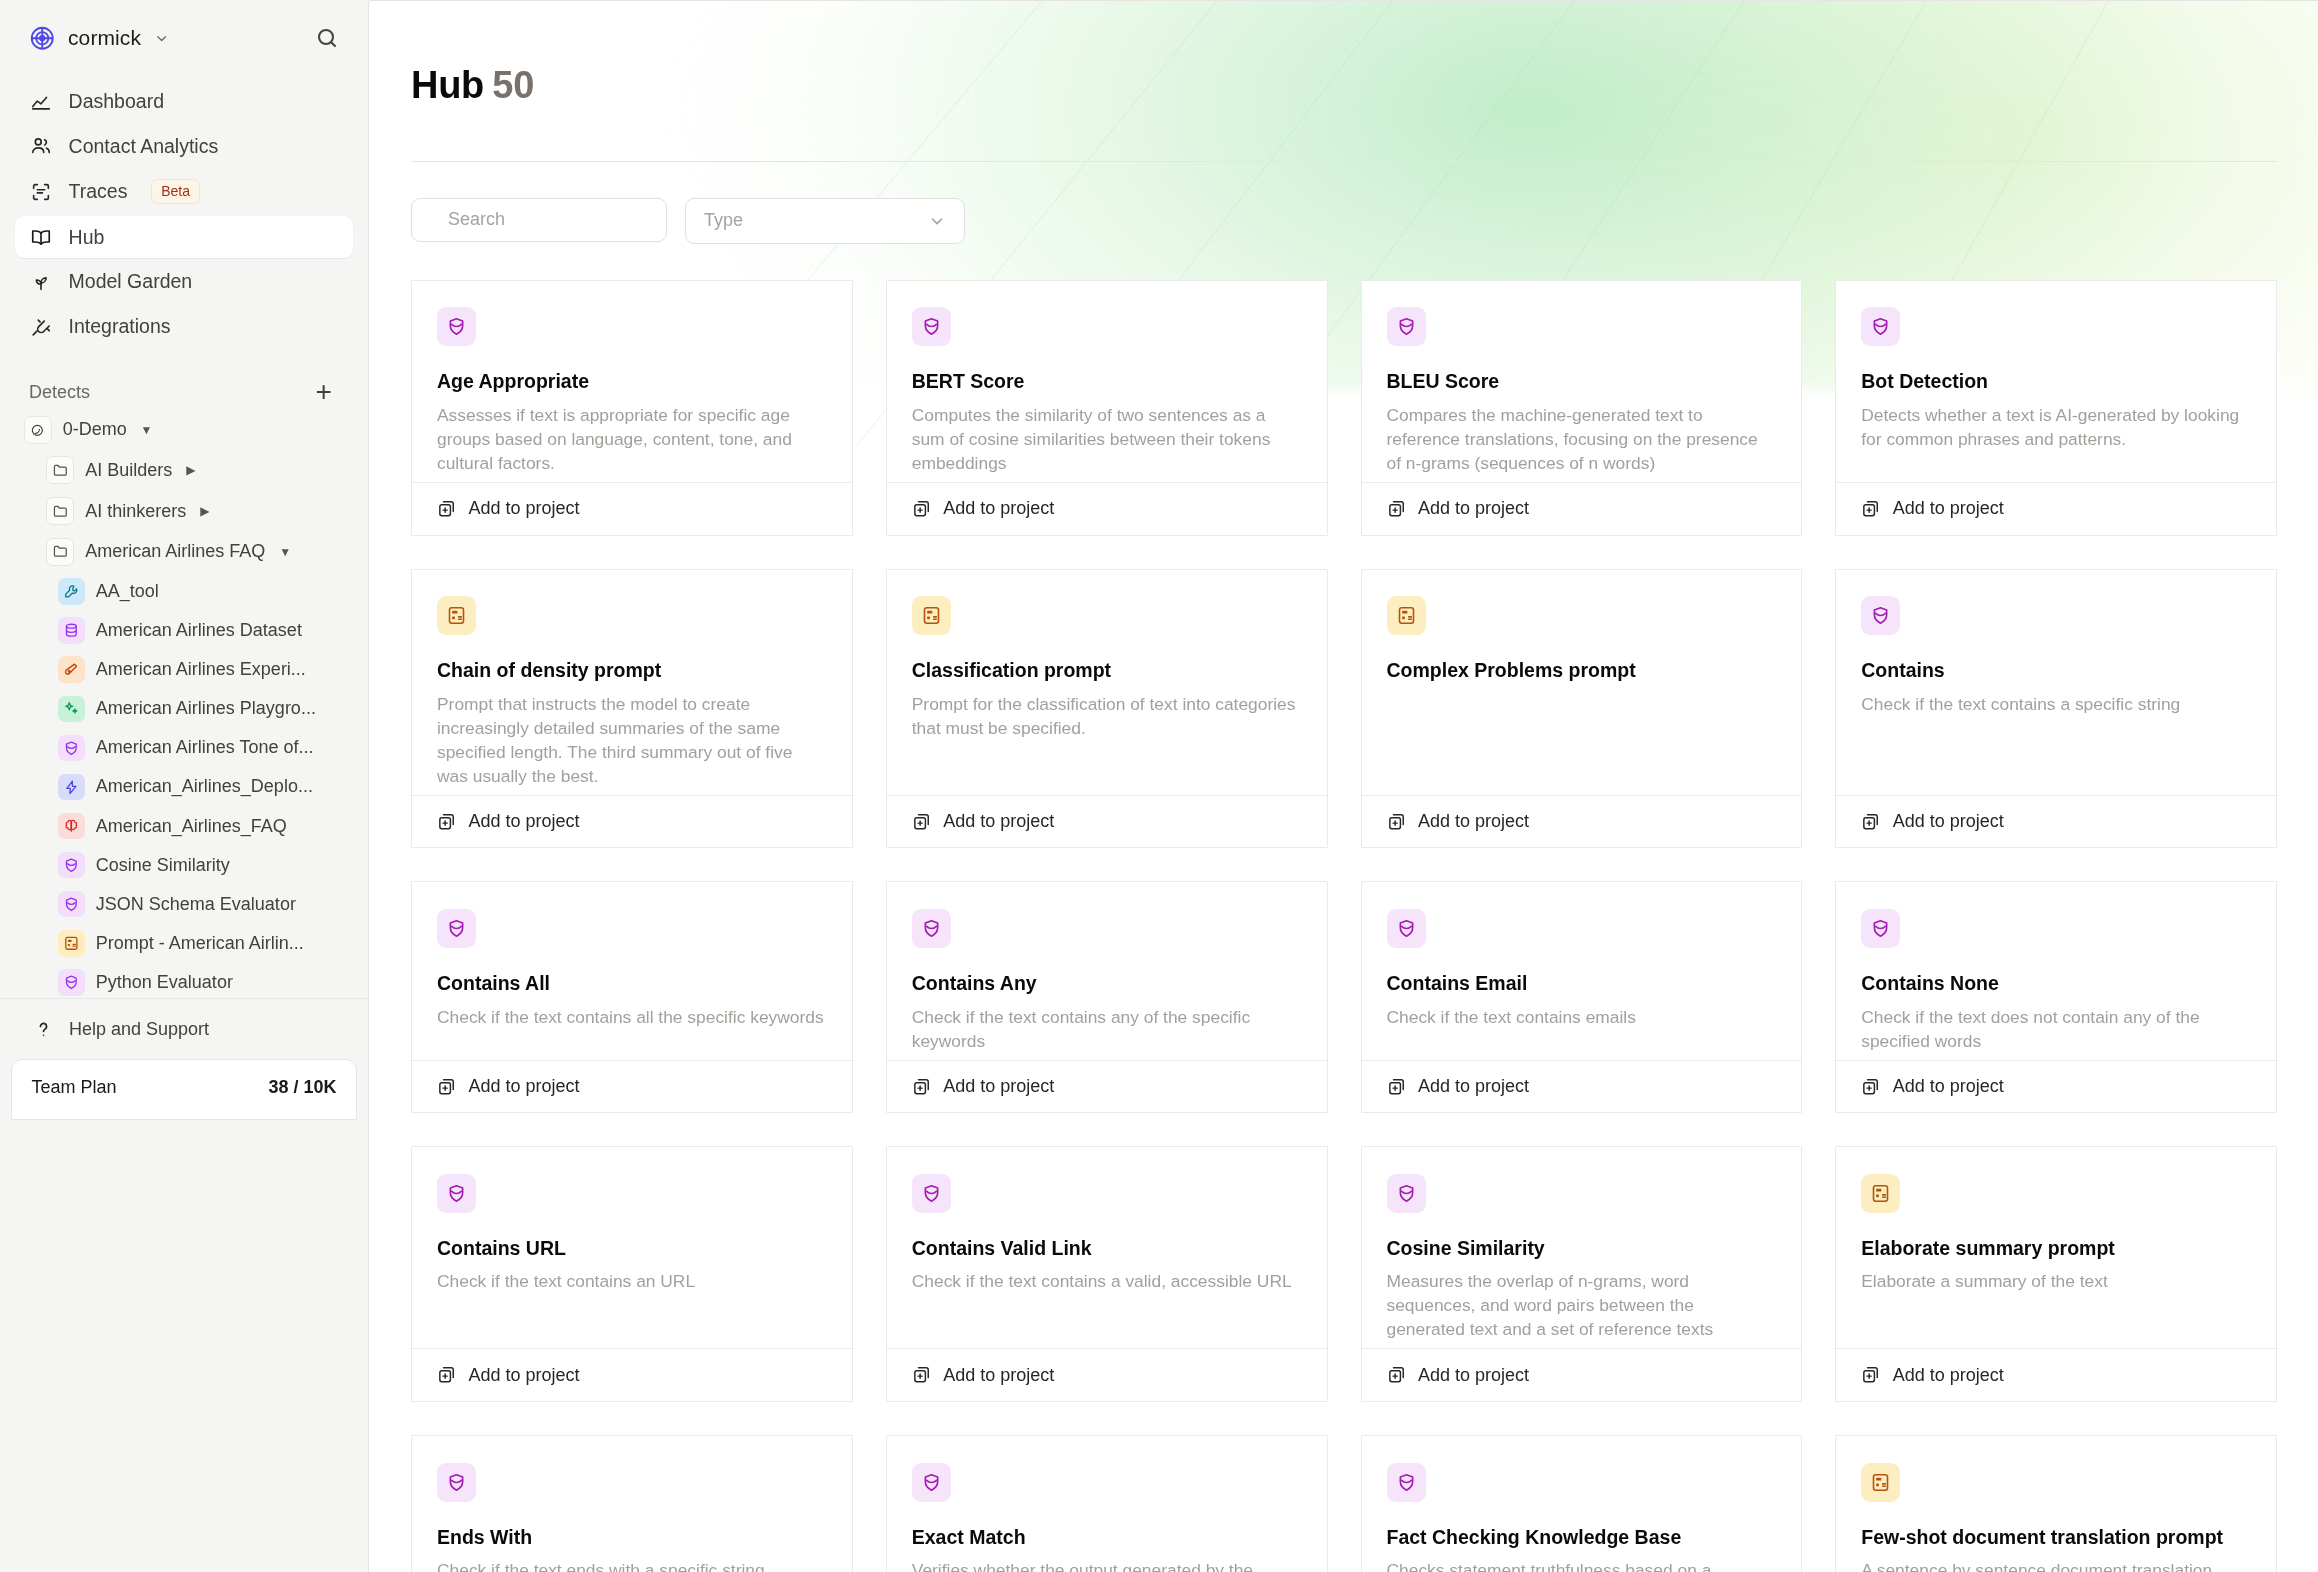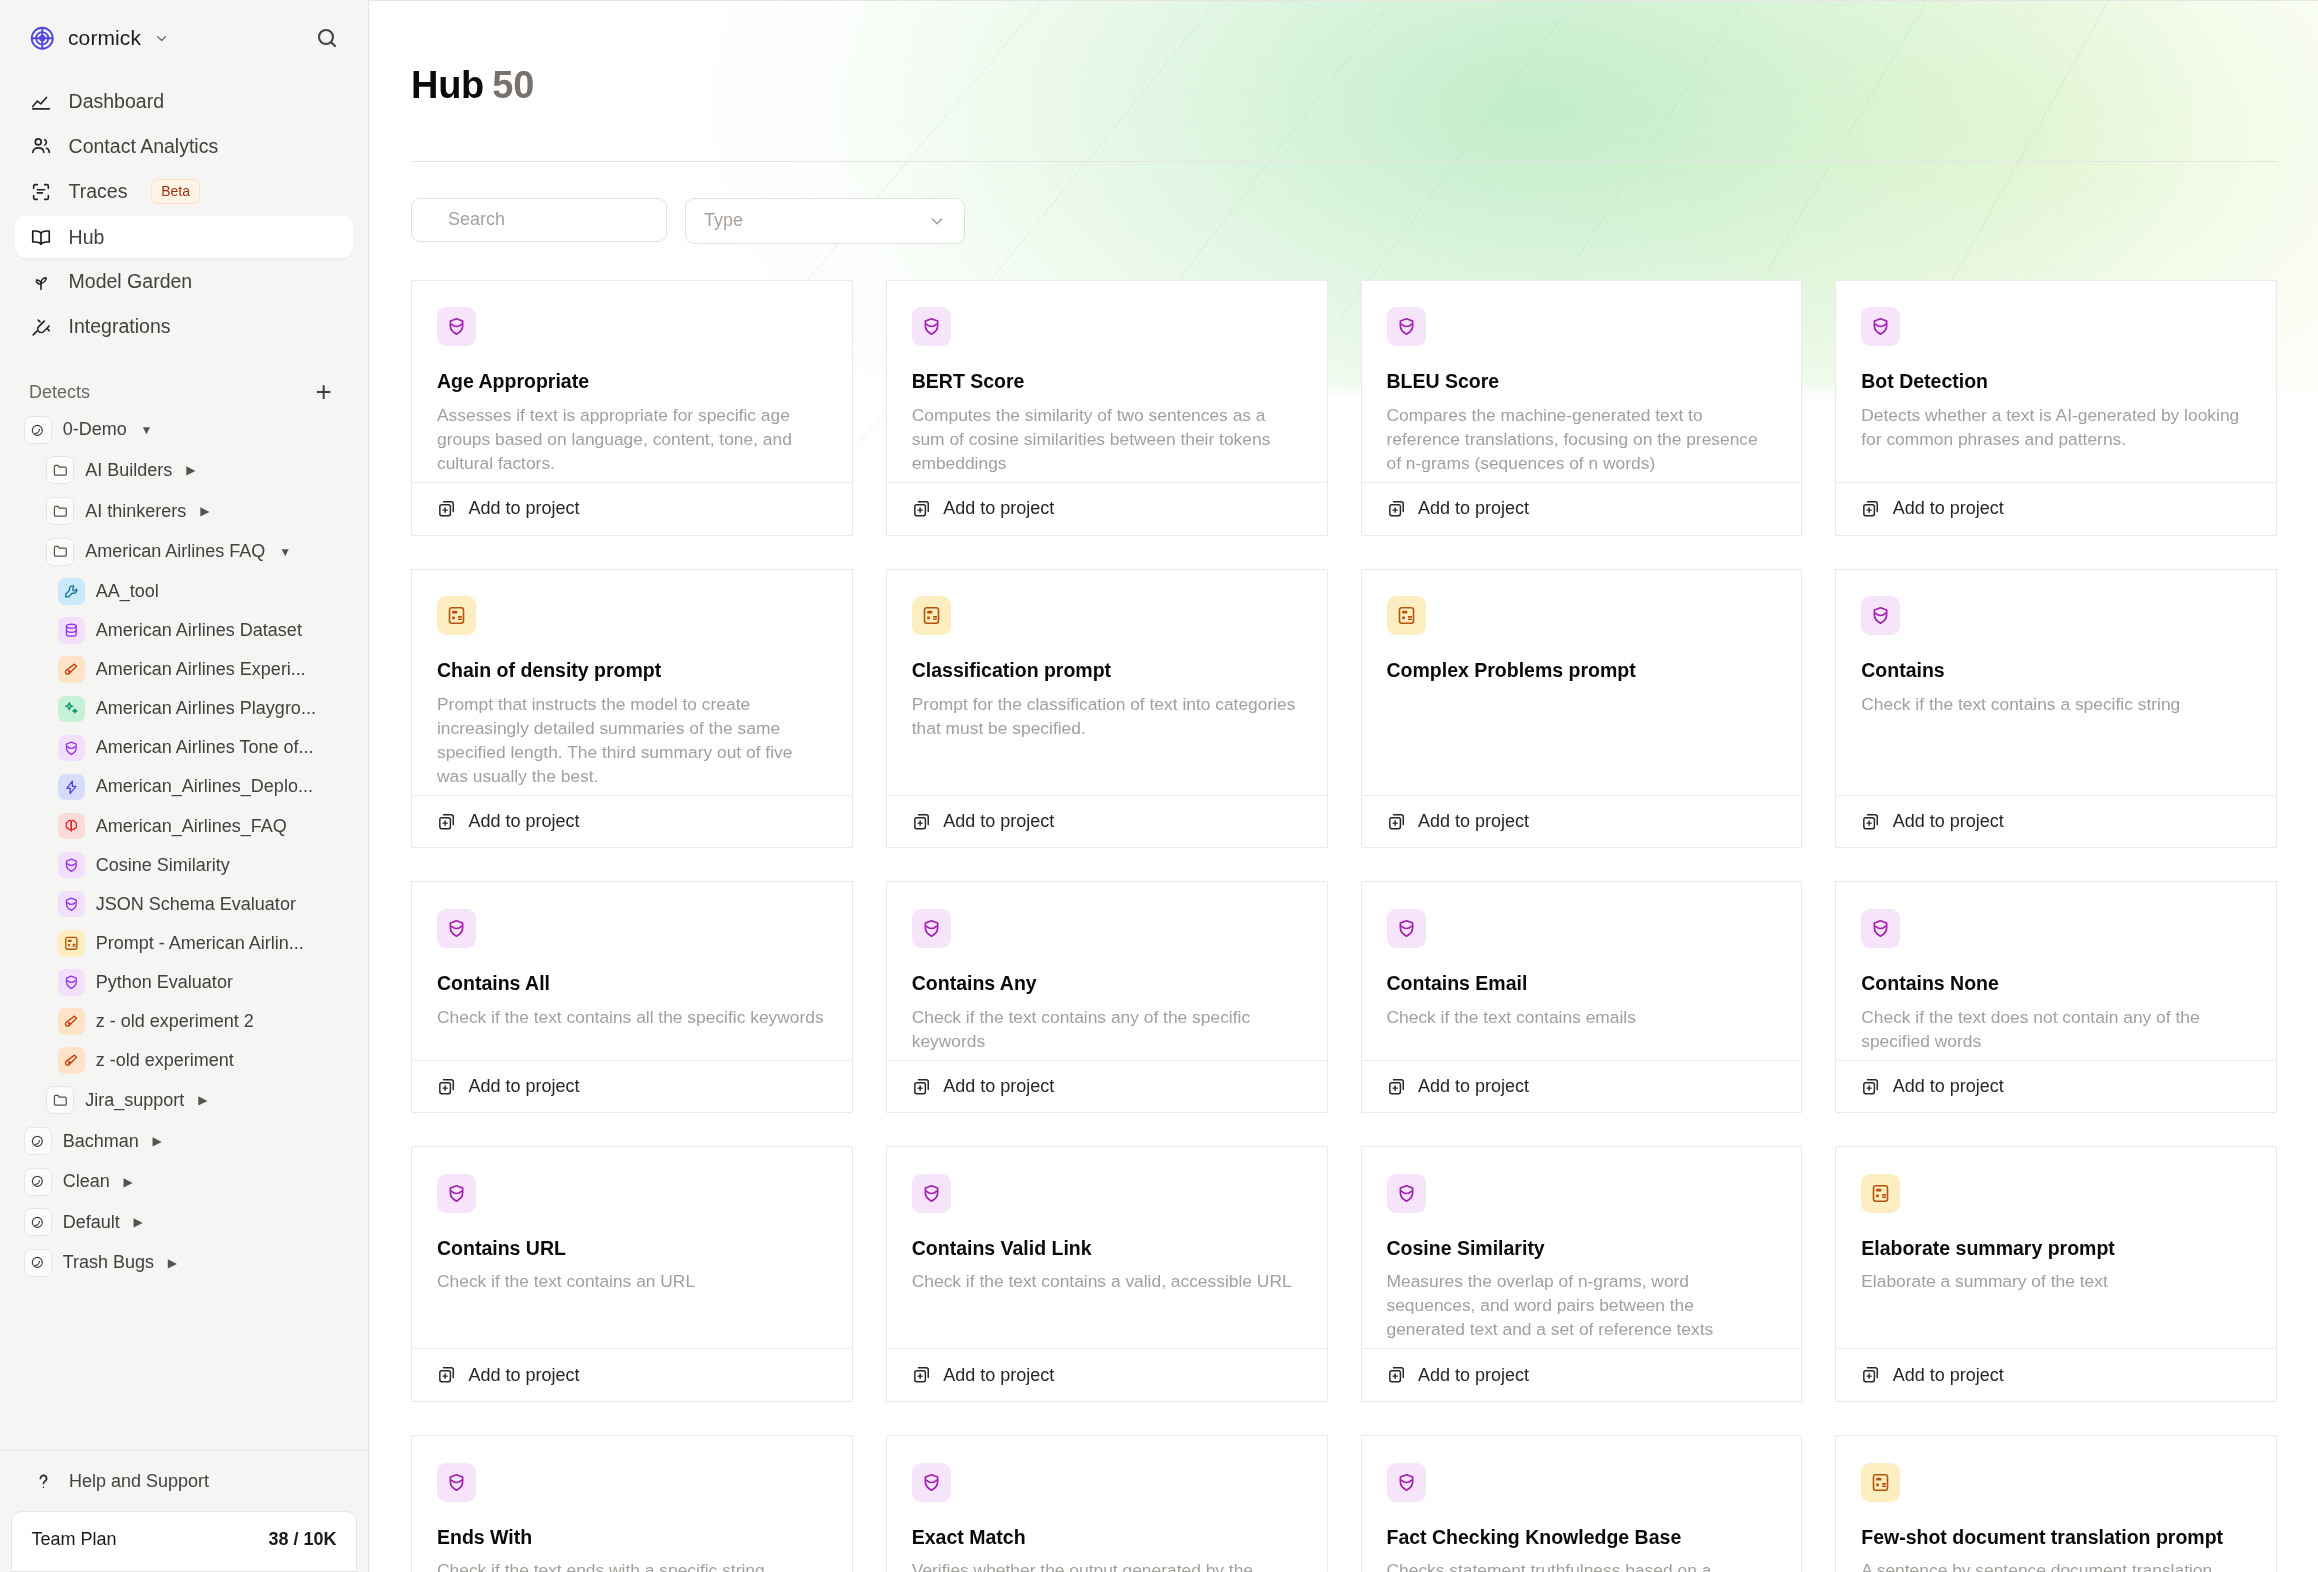--- a/index.html
+++ b/index.html
@@ -7,21 +7,21 @@
     width: 2319px; height: 1572px;
     font-family: "Liberation Sans", "DejaVu Sans", sans-serif;
     background: #f5f5f4;
     overflow: hidden;
     -webkit-font-smoothing: antialiased;
   }
   .app { display: flex; width: 2319px; height: 1572px; }
 
   
   .sidebar {
-    width: 368px; height: 1572px;
+    width: 368px; height: 1120px;
     background: #f5f5f4;
     display: flex; flex-direction: column;
     flex: 0 0 368px;
     position: relative;
   }
   .sb-top {
     display: flex; align-items: center; justify-content: space-between;
     padding: 25px 29px 12.5px 29px;
   }
   .workspace { display: flex; align-items: center; gap: 12.5px; cursor: pointer; }

